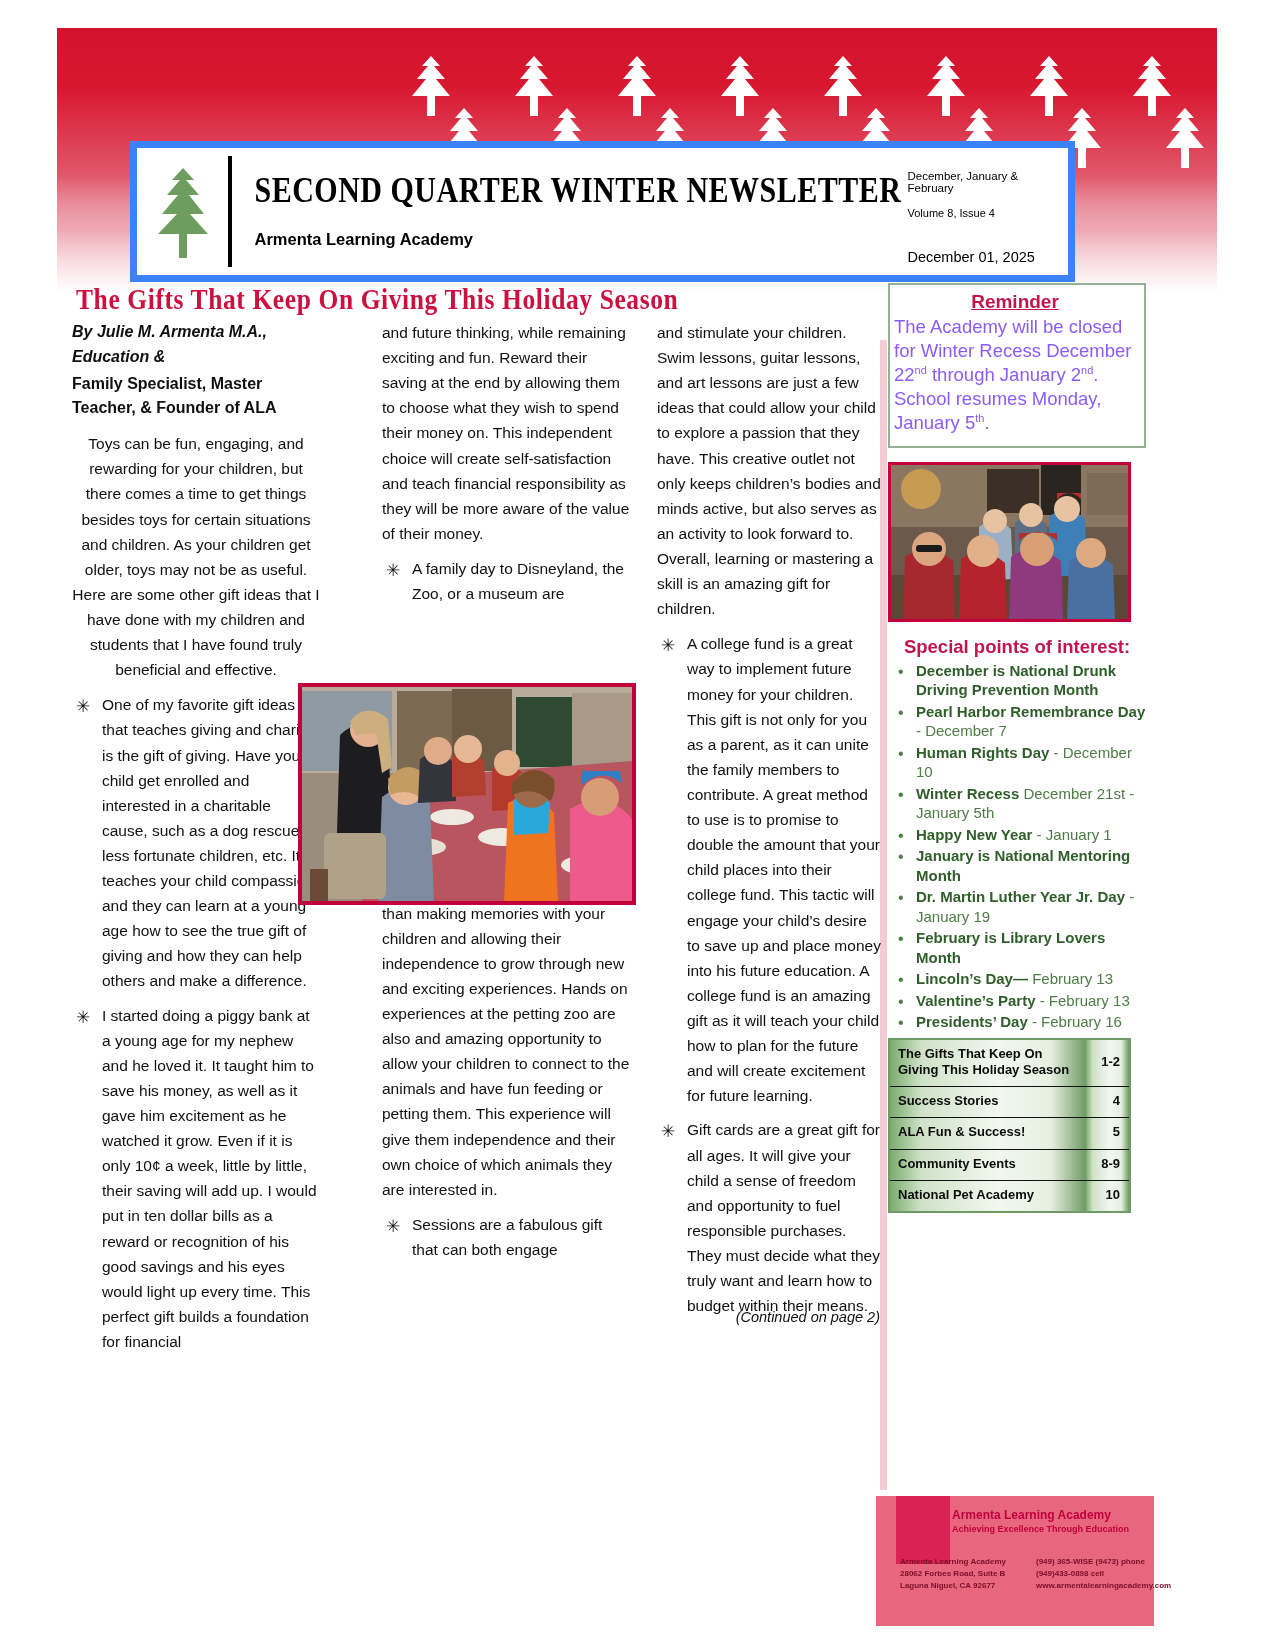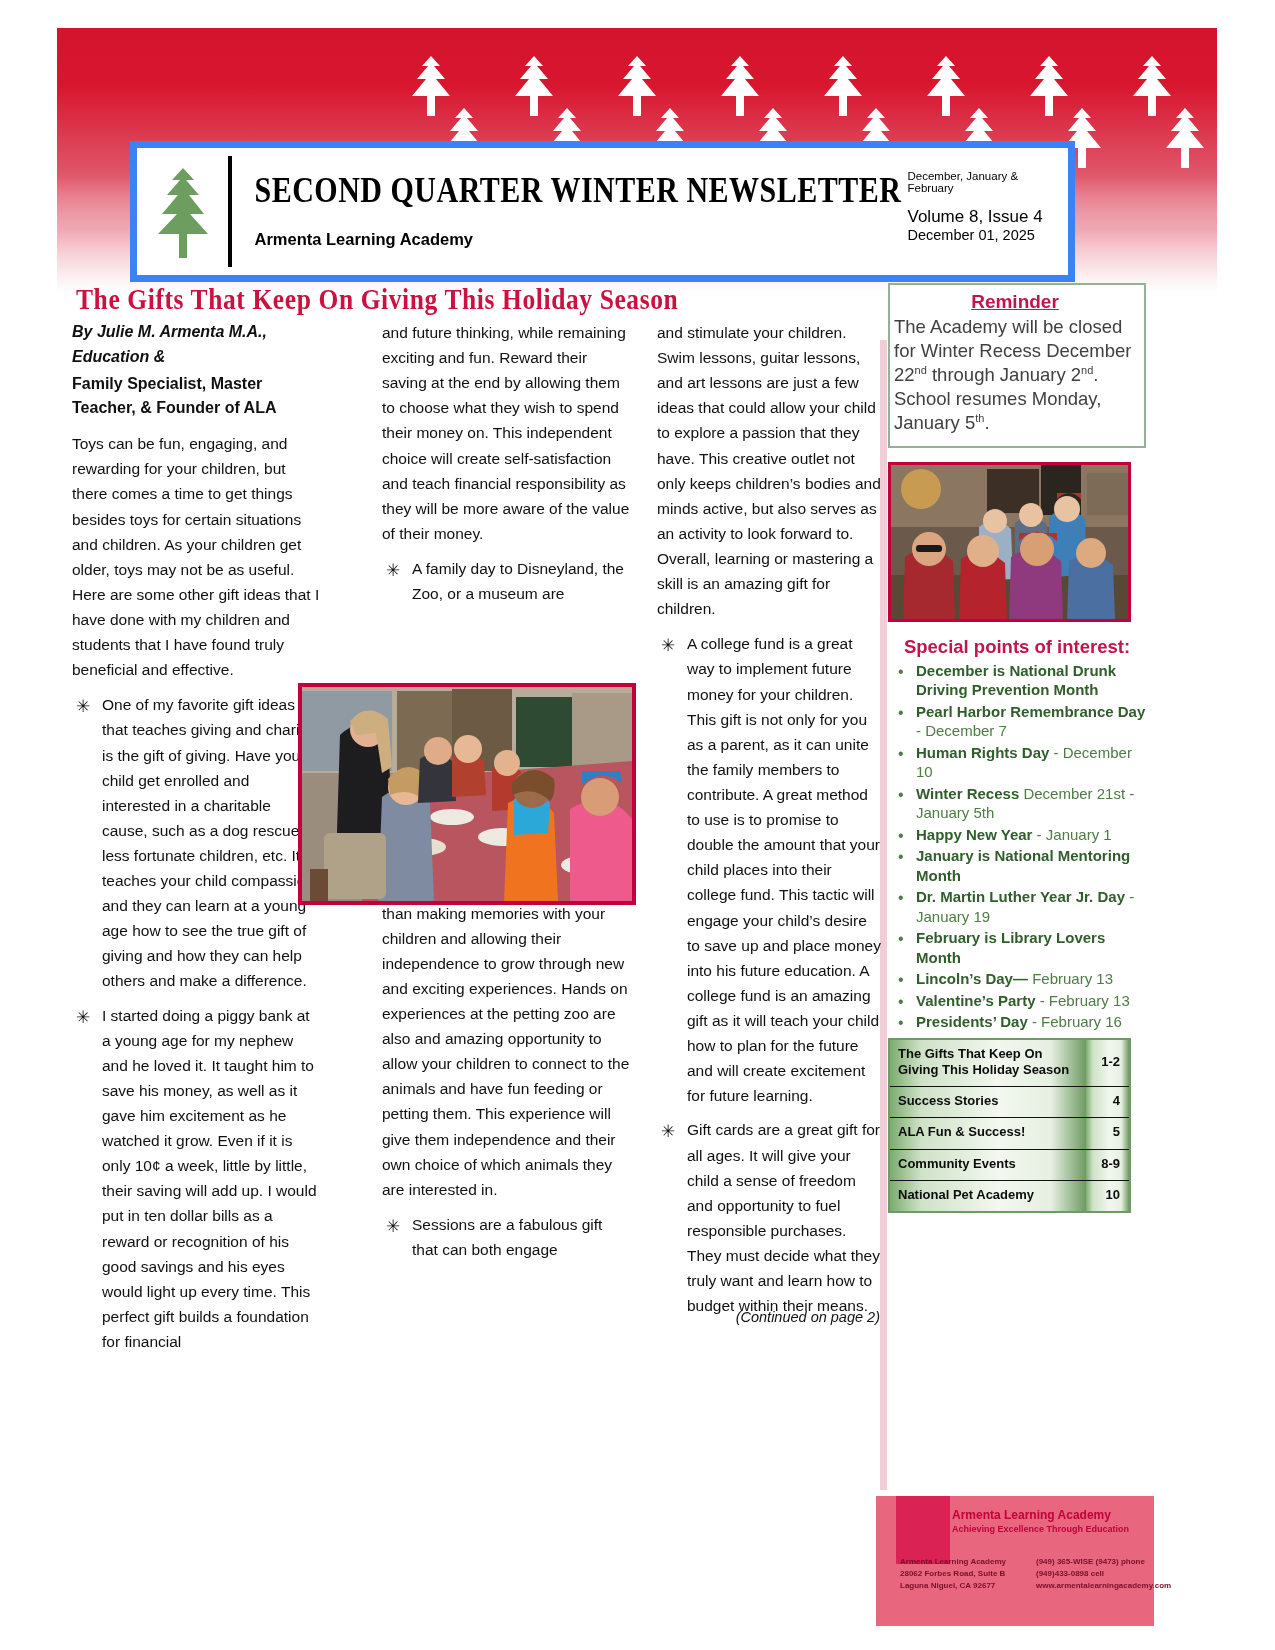--- a/index.html
+++ b/index.html
@@ -44,42 +44,42 @@
     color: #000; white-space: nowrap;
     transform: scaleY(1.18); transform-origin: left top;
   }
   .mast-sub {
     margin-top: 26px; font-size: 16.5px; font-weight: bold; color:#000;
   }
   .mast-meta {
     width: 220px; padding: 22px 10px 0 6px; color:#000;
   }
   .mast-meta .m1 { font-size: 11.5px; margin-bottom: 13px; }
-  .mast-meta .m2 { font-size: 17px; margin-bottom: 0; }
+  .mast-meta .m2 { font-size: 11px; margin-bottom: 30px; }
   .mast-meta .m3 { font-size: 14.5px; }
 
   
   .headline {
     position: absolute; left: 76px; top: 283px; width: 800px;
     font-family: "Liberation Serif", serif;
     font-weight: bold; font-size: 25.5px; color: #cc1040;
     letter-spacing: .6px;
     transform: scaleY(1.12); transform-origin: left top;
   }
 
   
   .cols { position: absolute; left: 72px; top: 320px; width: 805px; height: 1180px; }
   .col { position: absolute; top: 0; width: 248px; font-size: 15.5px; line-height: 1.62; color:#101010; }
   .col.c1 { left: 0; }
   .col.c2 { left: 310px; }
   .col.c3 { left: 585px; width: 225px; }
 
   .byline-i { font-style: italic; font-weight: bold; font-size: 16px; line-height:1.55; }
   .byline-b { font-weight: bold; font-size: 16px; line-height:1.55; margin-top: 2px; }
-  .body-p { margin-top: 10px; text-align: left; }
+  .body-p { margin-top: 10px; text-align: center; }
   ul.star { list-style: none; margin-top: 10px; }
   ul.star li { position: relative; padding-left: 30px; margin-bottom: 9px; }
   ul.star li .st {
     position:absolute; left: 4px; top: 1px; font-size: 17px; color:#111;
   }
   .contd {
     position:absolute; right: 2px; bottom: -2px; font-style: italic; font-size: 14.5px; color:#111;
   }
 
   
@@ -92,21 +92,21 @@
   .sidebar { position: absolute; left: 888px; top: 283px; width: 258px; }
 
   .reminder {
     border: 2px solid #94b293; background: #fff;
     padding: 6px 8px 10px 4px; width: 258px;
   }
   .reminder h3 {
     text-align:center; font-size: 19px; color:#c2154c; font-weight: bold;
     text-decoration: underline; margin-bottom: 2px;
   }
-  .reminder p { font-size: 18.5px; line-height: 1.30; color:#404040; }
+  .reminder p { font-size: 18.5px; line-height: 1.30; color:#8b5cf6; }
   .reminder sup { font-size: 11px; }
 
   .photo-group {
     margin-top: 14px; width: 243px; height: 160px;
     border: 3px solid #c2003c; overflow:hidden;
   }
 
   .spi-title {
     margin-top: 14px; text-align:center;
     font-size: 18.5px; font-weight: bold; color:#c2154c;

